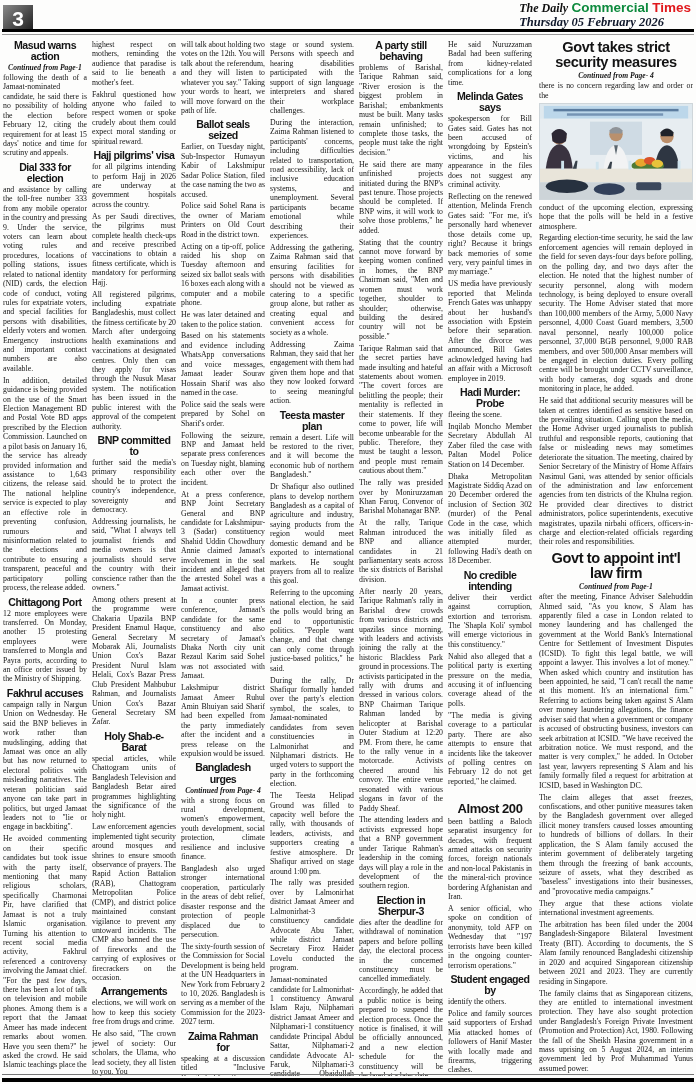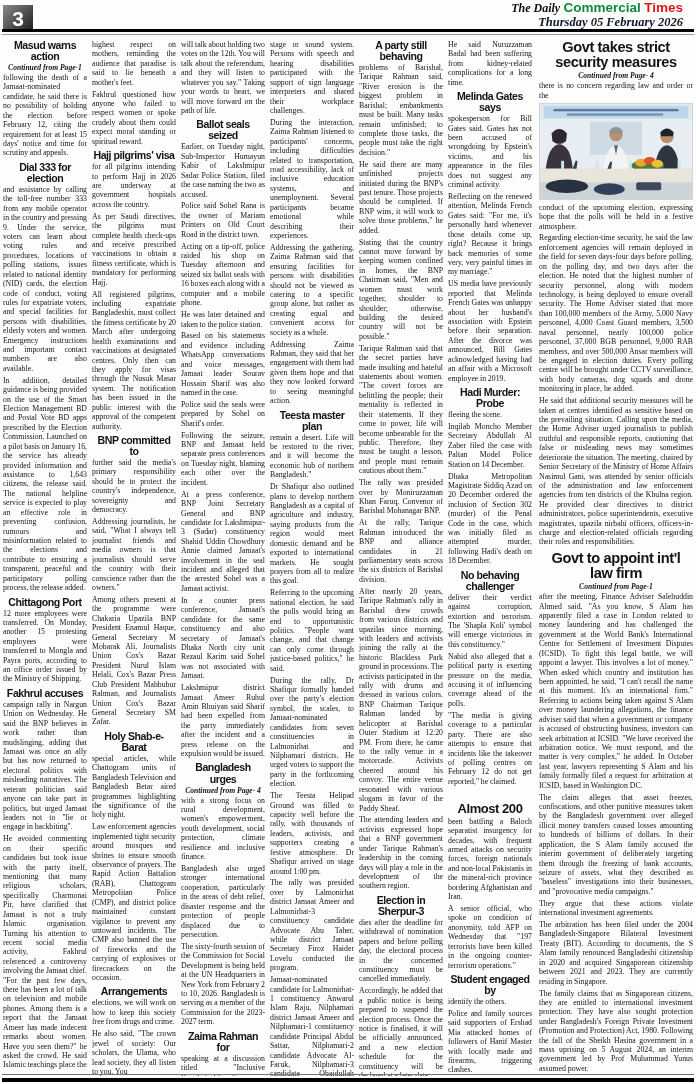--- a/index.html
+++ b/index.html
@@ -4,21 +4,21 @@
 <style>
   html,body{margin:0;padding:0;background:#f2f2f2;}
   .page{position:relative;width:696px;height:1084px;background:#fdfdfc;overflow:hidden;
         font-family:"Liberation Serif",serif;color:#141414;margin:0 auto;}
   
   .header{position:relative;height:36px;margin:0 2px;}
   .pagenum{position:absolute;left:1px;top:5px;width:30px;height:27px;
            background:linear-gradient(135deg,#8a8a8a,#1c1c1c);color:#fff;
            font-family:"Liberation Sans",sans-serif;font-weight:bold;font-size:21px;
            display:flex;align-items:center;justify-content:center;}
-  .masthead{position:absolute;right:11px;top:1px;text-align:right;line-height:1.05;}
+  .masthead{position:absolute;right:3px;top:1px;line-height:1.05;}
   .mast-line{font-size:13.5px;white-space:nowrap;}
   .mast-prefix{font-family:"Liberation Serif",serif;font-style:italic;font-weight:bold;color:#101010;font-size:12px;}
   .mast-brand1{font-family:"Liberation Sans",sans-serif;font-weight:bold;}
   .mast-brand2{font-family:"Liberation Sans",sans-serif;font-weight:bold;}
   .mast-date{font-family:"Liberation Serif",serif;font-style:italic;font-weight:bold;font-size:12.5px;color:#0f172a;margin-top:1px;}
   .head-rule{position:absolute;left:0;right:0;top:29px;height:3px;background:#000;}
   .head-rule2{position:absolute;left:0;right:0;top:34px;height:1px;background:#9a9a9a;}
   
   .main{display:flex;gap:5px;padding:4px 3px 0 3px;height:1036px;overflow:hidden;}
   .col{flex:0 0 84px;width:84px;overflow:hidden;}
@@ -139,21 +139,21 @@
         </div><div class="col">
           <p class="para">He said Nuruzzaman Badal had been suffering from kidney-related complications for a long time.</p>
           <h3 class="headline">Melinda Gates says</h3>
           <p class="para">spokesperson for Bill Gates said. Gates has not been accused of wrongdoing by Epstein's victims, and his appearance in the files does not suggest any criminal activity.</p>
           <p class="para">Reflecting on the renewed attention, Melinda French Gates said: "For me, it's personally hard whenever those details come up, right? Because it brings back memories of some very, very painful times in my marriage."</p>
           <p class="para">US media have previously reported that Melinda French Gates was unhappy about her husband's association with Epstein before their separation. After the divorce was announced, Bill Gates acknowledged having had an affair with a Microsoft employee in 2019.</p>
           <h3 class="headline">Hadi Murder: Probe</h3>
           <p class="para">fleeing the scene.</p>
           <p class="para">Inqilab Moncho Member Secretary Abdullah Al Zaber filed the case with Paltan Model Police Station on 14 December.</p>
           <p class="para">Dhaka Metropolitan Magistrate Siddiq Azad on 20 December ordered the inclusion of Section 302 (murder) of the Penal Code in the case, which was initially filed as attempted murder, following Hadi's death on 18 December.</p>
-          <h3 class="headline">No behaving challenger</h3>
+          <h3 class="headline">No credible intending</h3>
           <p class="para">deliver their verdict against corruption, extortion and terrorism. The 'Shapla Koli' symbol will emerge victorious in this constituency."</p>
           <p class="para">Nahid also alleged that a political party is exerting pressure on the media, accusing it of influencing coverage ahead of the polls.</p>
           <p class="para">"The media is giving coverage to a particular party. There are also attempts to ensure that incidents like the takeover of polling centres on February 12 do not get reported," he claimed.</p>
           <h3 class="headline lg">Almost 200</h3>
           <p class="para">been battling a Baloch separatist insurgency for decades, with frequent armed attacks on security forces, foreign nationals and non-local Pakistanis in the mineral-rich province bordering Afghanistan and Iran.</p>
           <p class="para">A senior official, who spoke on condition of anonymity, told AFP on Wednesday that "197 terrorists have been killed in the ongoing counter-terrorism operations."</p>
           <h3 class="headline">Student engaged by</h3>
           <p class="para">identify the others.</p>
           <p class="para">Police and family sources said supporters of Ershad Mia attacked homes of followers of Hanif Master with locally made and firearms, triggering clashes.</p>
         </div></div>

